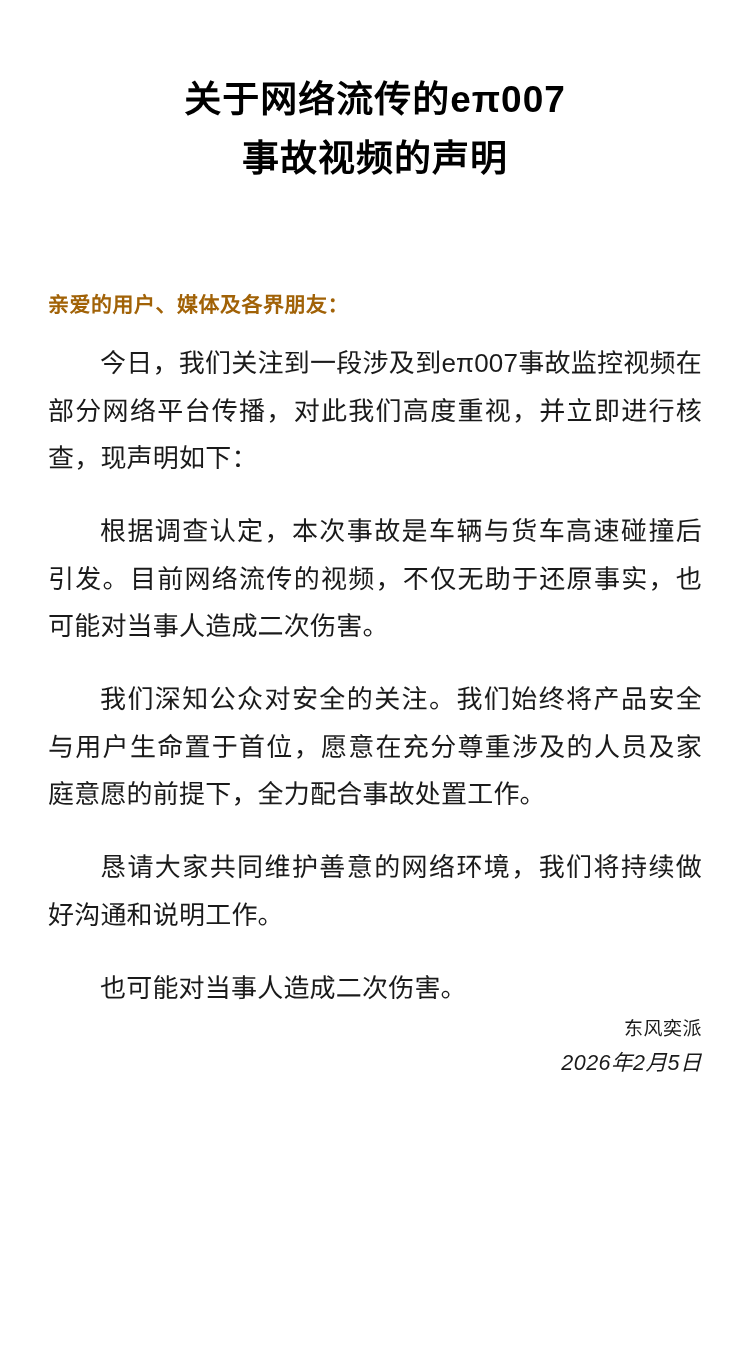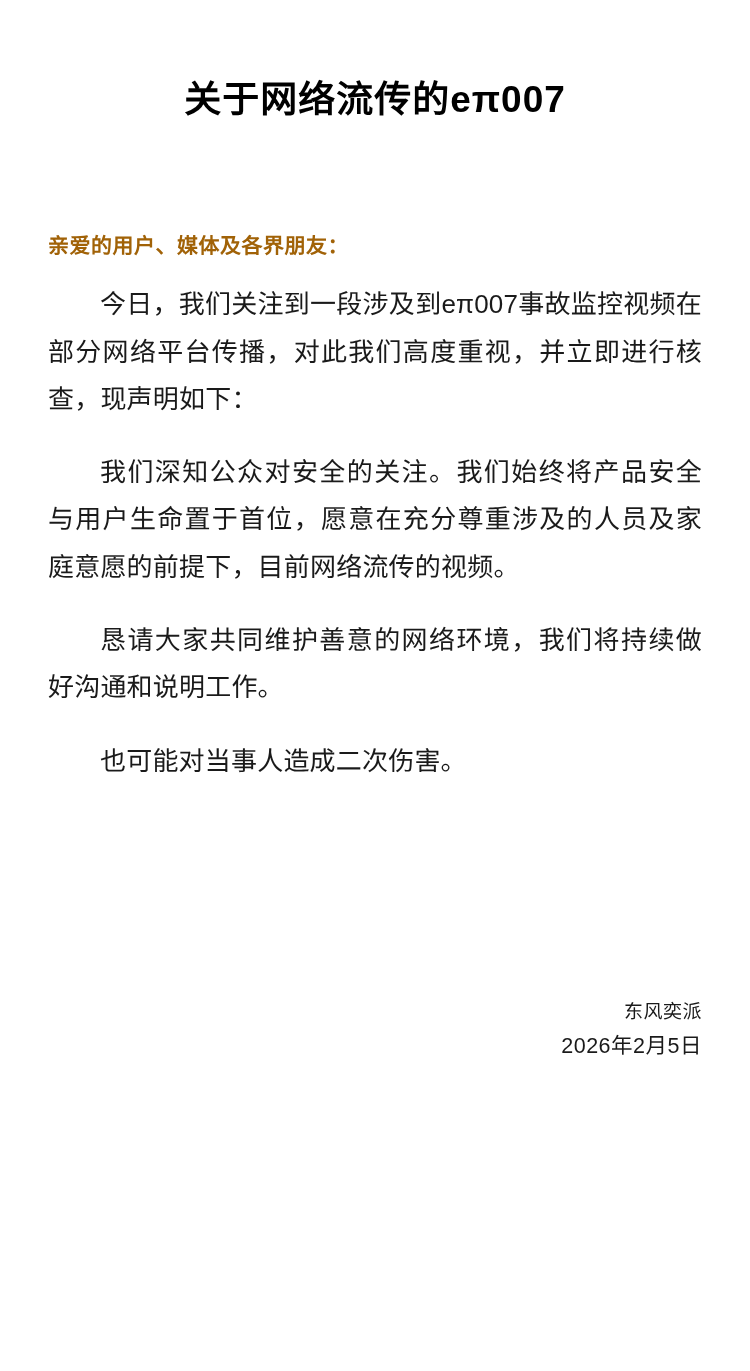--- a/index.html
+++ b/index.html
@@ -65,36 +65,39 @@
     font-size: 19px;
     color: #1a1a1a;
     line-height: 1.75;
     letter-spacing: 0.5px;
   }
   .sign-date {
     font-size: 21.5px;
     color: #1a1a1a;
     line-height: 1.75;
     letter-spacing: 0.5px;
+    font-style: italic;
   }
 </style>
 </head>
 <body>
 
 <div class="page">
 
   <div class="title-block">
     <div class="title-line">关于网络流传的eπ007</div>
+    <div class="title-line">事故视频的声明</div>
   </div>
 
   <div class="salutation">亲爱的用户、媒体及各界朋友：</div>
 
   <div class="body-block">
     <p class="para">今日，我们关注到一段涉及到eπ007事故监控视频在部分网络平台传播，对此我们高度重视，并立即进行核查，现声明如下：</p>
-    <p class="para">我们深知公众对安全的关注。我们始终将产品安全与用户生命置于首位，愿意在充分尊重涉及的人员及家庭意愿的前提下，目前网络流传的视频。</p>
+    <p class="para">根据调查认定，本次事故是车辆与货车高速碰撞后引发。目前网络流传的视频，不仅无助于还原事实，也可能对当事人造成二次伤害。</p>
+    <p class="para">我们深知公众对安全的关注。我们始终将产品安全与用户生命置于首位，愿意在充分尊重涉及的人员及家庭意愿的前提下，全力配合事故处置工作。</p>
     <p class="para">恳请大家共同维护善意的网络环境，我们将持续做好沟通和说明工作。</p>
     <p class="para">也可能对当事人造成二次伤害。</p>
   </div>
 
   <div class="signature">
     <div class="sign-name">东风奕派</div>
     <div class="sign-date">2026年2月5日</div>
   </div>
 
 </div>

